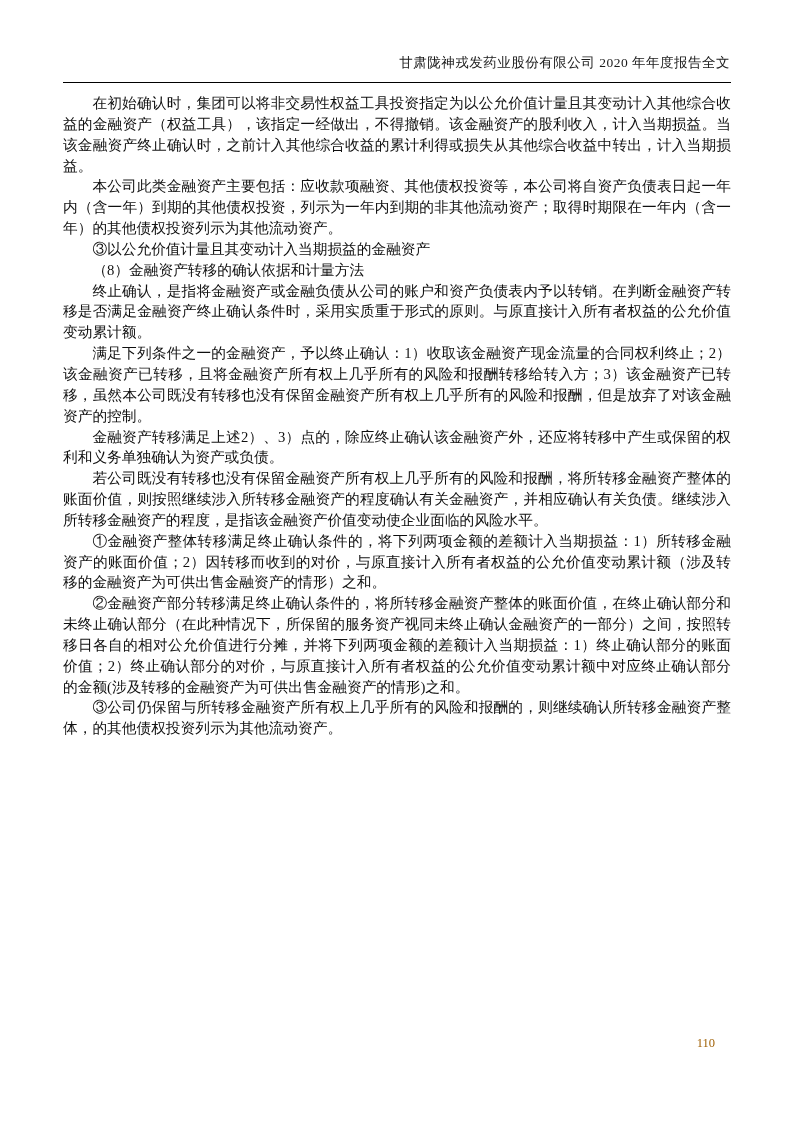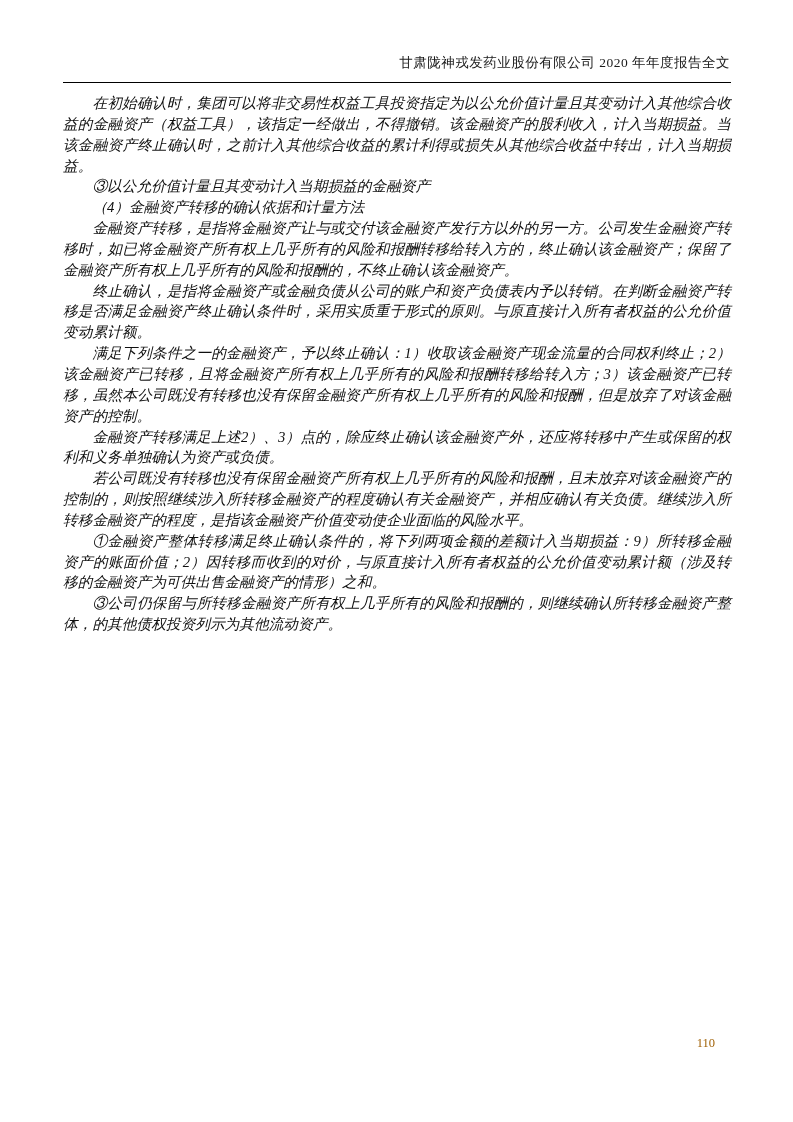--- a/index.html
+++ b/index.html
@@ -39,46 +39,46 @@
     width: 668px;
     font-size: 14.7px;
     line-height: 20.85px;
     text-align: justify;
     color: #0f0f0f;
   }
   .doc-body p {
     text-indent: 2em;
     margin: 0;
     word-break: break-all;
-    font-style: italic;
   }
   .page-number {
     position: absolute;
     right: 78px;
     top: 1036px;
     font-size: 12.5px;
     color: #a16207;
   }
 </style>
 </head>
 <body>
 
 <div class="page">
 
   <div class="header">甘肃陇神戎发药业股份有限公司 2020 年年度报告全文</div>
   <div class="header-rule"></div>
 
   <div class="doc-body">
     <p>在初始确认时，集团可以将非交易性权益工具投资指定为以公允价值计量且其变动计入其他综合收益的金融资产（权益工具），该指定一经做出，不得撤销。该金融资产的股利收入，计入当期损益。当该金融资产终止确认时，之前计入其他综合收益的累计利得或损失从其他综合收益中转出，计入当期损益。</p>
+    <p>本公司此类金融资产主要包括：应收款项融资、其他债权投资等，本公司将自资产负债表日起一年内（含一年）到期的其他债权投资，列示为一年内到期的非其他流动资产；取得时期限在一年内（含一年）的其他债权投资列示为其他流动资产。</p>
     <p>③以公允价值计量且其变动计入当期损益的金融资产</p>
-    <p>（4）金融资产转移的确认依据和计量方法</p>
-    <p>金融资产转移，是指将金融资产让与或交付该金融资产发行方以外的另一方。公司发生金融资产转移时，如已将金融资产所有权上几乎所有的风险和报酬转移给转入方的，终止确认该金融资产；保留了金融资产所有权上几乎所有的风险和报酬的，不终止确认该金融资产。</p>
+    <p>（8）金融资产转移的确认依据和计量方法</p>
     <p>终止确认，是指将金融资产或金融负债从公司的账户和资产负债表内予以转销。在判断金融资产转移是否满足金融资产终止确认条件时，采用实质重于形式的原则。与原直接计入所有者权益的公允价值变动累计额。</p>
     <p>满足下列条件之一的金融资产，予以终止确认：1）收取该金融资产现金流量的合同权利终止；2）该金融资产已转移，且将金融资产所有权上几乎所有的风险和报酬转移给转入方；3）该金融资产已转移，虽然本公司既没有转移也没有保留金融资产所有权上几乎所有的风险和报酬，但是放弃了对该金融资产的控制。</p>
     <p>金融资产转移满足上述2）、3）点的，除应终止确认该金融资产外，还应将转移中产生或保留的权利和义务单独确认为资产或负债。</p>
-    <p>若公司既没有转移也没有保留金融资产所有权上几乎所有的风险和报酬，且未放弃对该金融资产的控制的，则按照继续涉入所转移金融资产的程度确认有关金融资产，并相应确认有关负债。继续涉入所转移金融资产的程度，是指该金融资产价值变动使企业面临的风险水平。</p>
-    <p>①金融资产整体转移满足终止确认条件的，将下列两项金额的差额计入当期损益：9）所转移金融资产的账面价值；2）因转移而收到的对价，与原直接计入所有者权益的公允价值变动累计额（涉及转移的金融资产为可供出售金融资产的情形）之和。</p>
+    <p>若公司既没有转移也没有保留金融资产所有权上几乎所有的风险和报酬，将所转移金融资产整体的账面价值，则按照继续涉入所转移金融资产的程度确认有关金融资产，并相应确认有关负债。继续涉入所转移金融资产的程度，是指该金融资产价值变动使企业面临的风险水平。</p>
+    <p>①金融资产整体转移满足终止确认条件的，将下列两项金额的差额计入当期损益：1）所转移金融资产的账面价值；2）因转移而收到的对价，与原直接计入所有者权益的公允价值变动累计额（涉及转移的金融资产为可供出售金融资产的情形）之和。</p>
+    <p>②金融资产部分转移满足终止确认条件的，将所转移金融资产整体的账面价值，在终止确认部分和未终止确认部分（在此种情况下，所保留的服务资产视同未终止确认金融资产的一部分）之间，按照转移日各自的相对公允价值进行分摊，并将下列两项金额的差额计入当期损益：1）终止确认部分的账面价值；2）终止确认部分的对价，与原直接计入所有者权益的公允价值变动累计额中对应终止确认部分的金额(涉及转移的金融资产为可供出售金融资产的情形)之和。</p>
     <p>③公司仍保留与所转移金融资产所有权上几乎所有的风险和报酬的，则继续确认所转移金融资产整体，的其他债权投资列示为其他流动资产。</p>
   </div>
 
   <div class="page-number">110</div>
 
 </div>
 
 </body></html>

